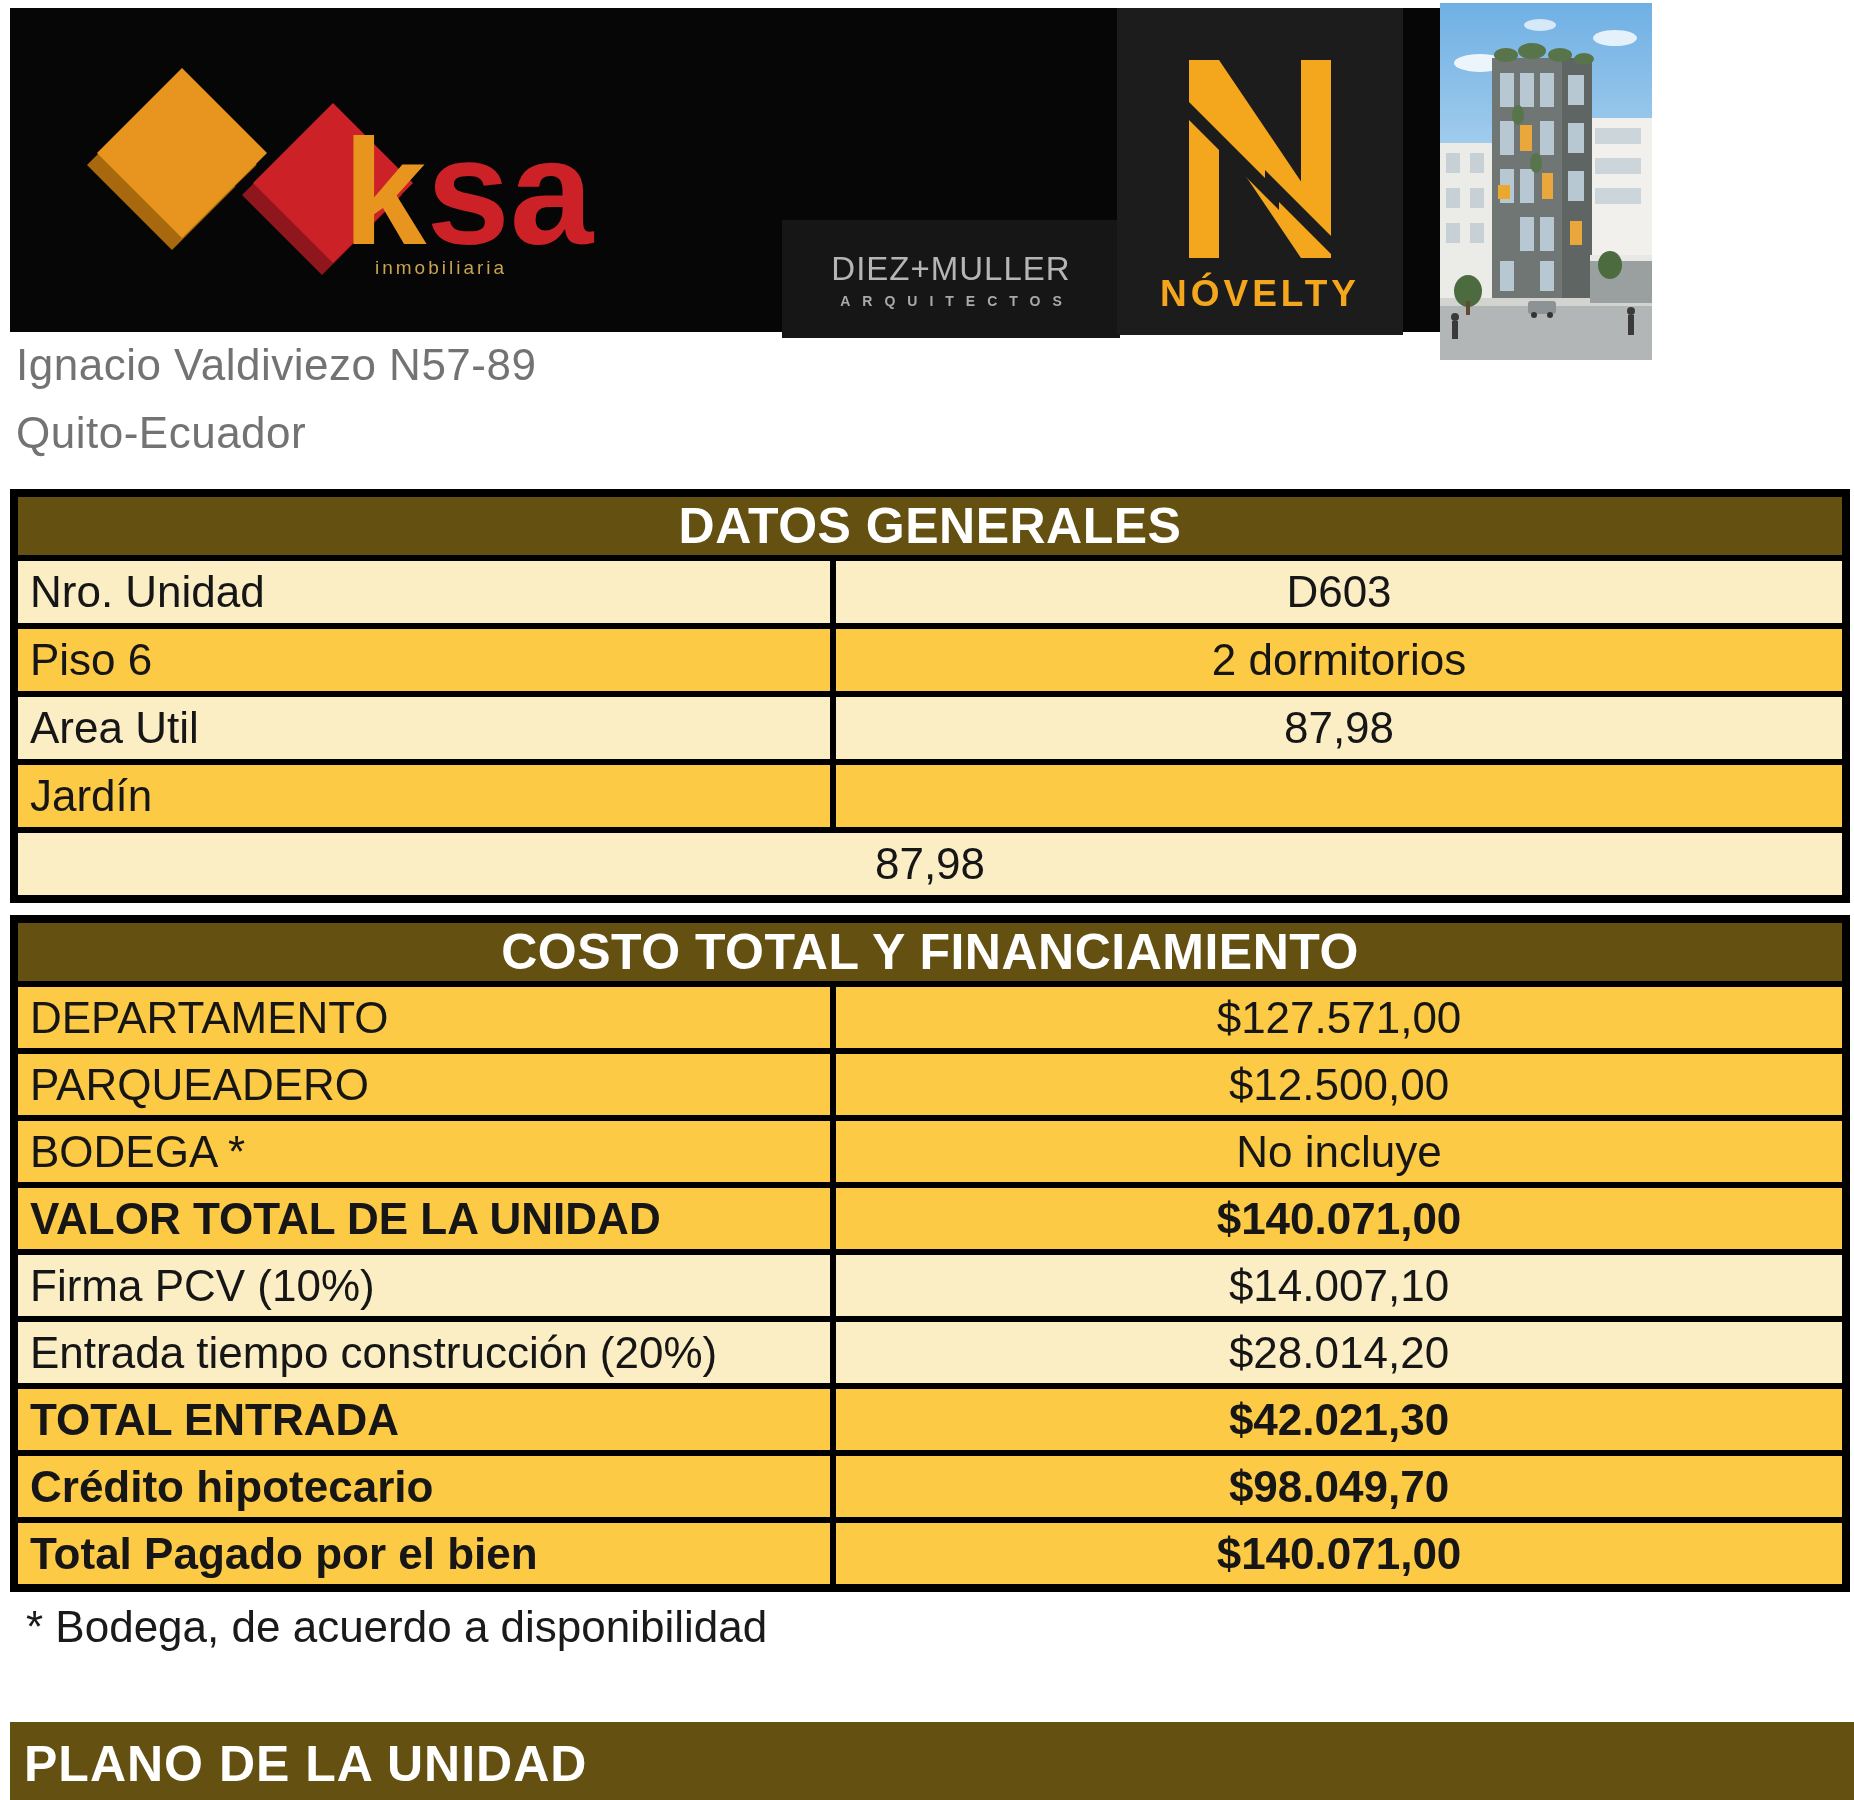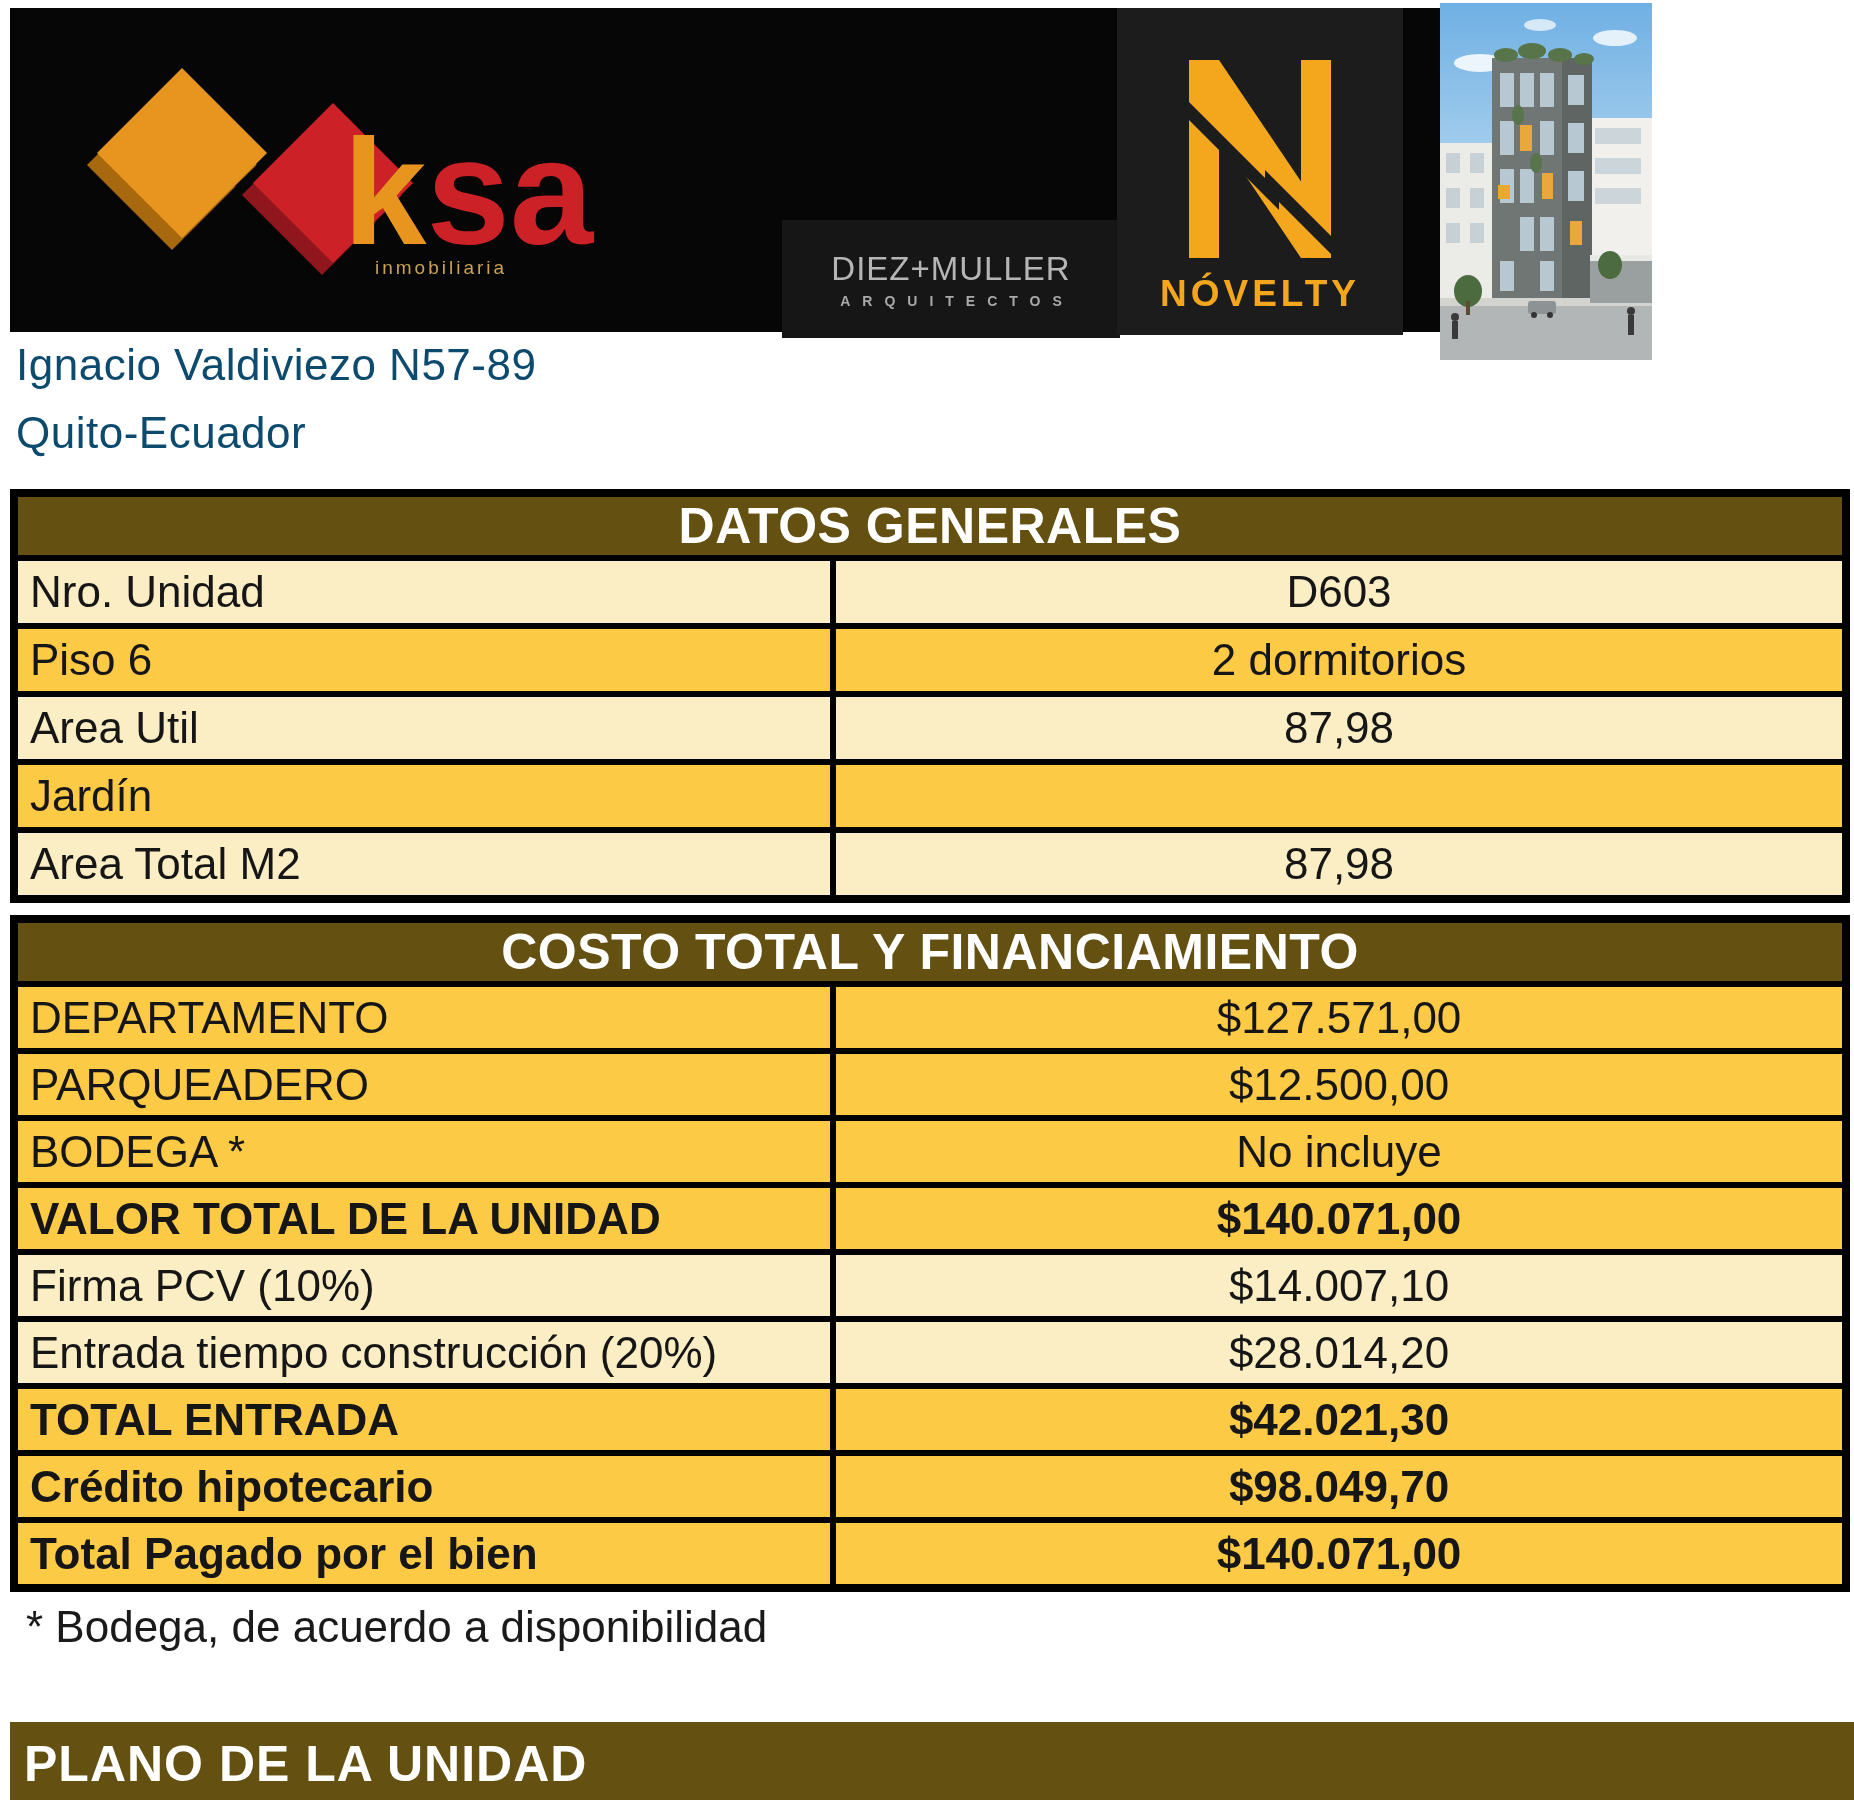--- a/index.html
+++ b/index.html
@@ -16,21 +16,21 @@
   #banner{left:10px;top:8px;width:1462px;height:324px;background:var(--banner,#060606);}
   #ksa-logo{left:65px;top:38px;width:540px;height:240px;}
   #dm-box{left:772px;top:212px;width:338px;height:118px;background:#161616;
     display:flex;flex-direction:column;align-items:center;justify-content:center;}
   #dm-line1{font-size:33px;font-weight:400;letter-spacing:1px;color:var(--dm-gray,#b5b5b5);}
   #dm-line2{font-size:14px;font-weight:700;letter-spacing:12px;color:#a9a9a9;margin-top:5px;text-indent:12px;}
   #novelty-box{left:1107px;top:0;width:286px;height:327px;background:#1c1c1c;}
   #photo{left:1440px;top:3px;width:212px;height:357px;}
 
   
-  .addr{left:16px;font-size:44px;font-weight:400;color:#0c4a6e;letter-spacing:0.5px;}
+  .addr{left:16px;font-size:44px;font-weight:400;color:#737373;letter-spacing:0.5px;}
   #addr1{top:340px;} #addr2{top:408px;}
 
   
   .sheet{left:10px;width:1840px;border:8px solid #000;background:#000;}
   #tabla-datos{top:489px;}
   #tabla-costos{top:915px;}
   .t-head{height:58px;background:var(--brown,#645112);display:flex;align-items:center;justify-content:center;
     color:#fff;font-weight:700;font-size:50px;letter-spacing:0.5px;}
   .t-row{display:flex;border-top:6px solid #000;}
   #tabla-datos .t-row{height:68px;}
@@ -168,21 +168,20 @@
     </div>
     <div class="t-row tone-cream">
       <div class="cell label">Area Util</div>
       <div class="cell value">87,98</div>
     </div>
     <div class="t-row tone-gold">
       <div class="cell label">Jardín</div>
       <div class="cell value"></div>
     </div>
     <div class="t-row tone-cream">
-      <div class="cell label">Area Total M2</div>
       <div class="cell value">87,98</div>
     </div>
   </div>
 
 <div id="tabla-costos" class="abs sheet">
   <div class="t-head">COSTO TOTAL Y FINANCIAMIENTO</div>
 <div class="t-row tone-gold">
       <div class="cell label">DEPARTAMENTO</div>
       <div class="cell value">$127.571,00</div>
     </div>

